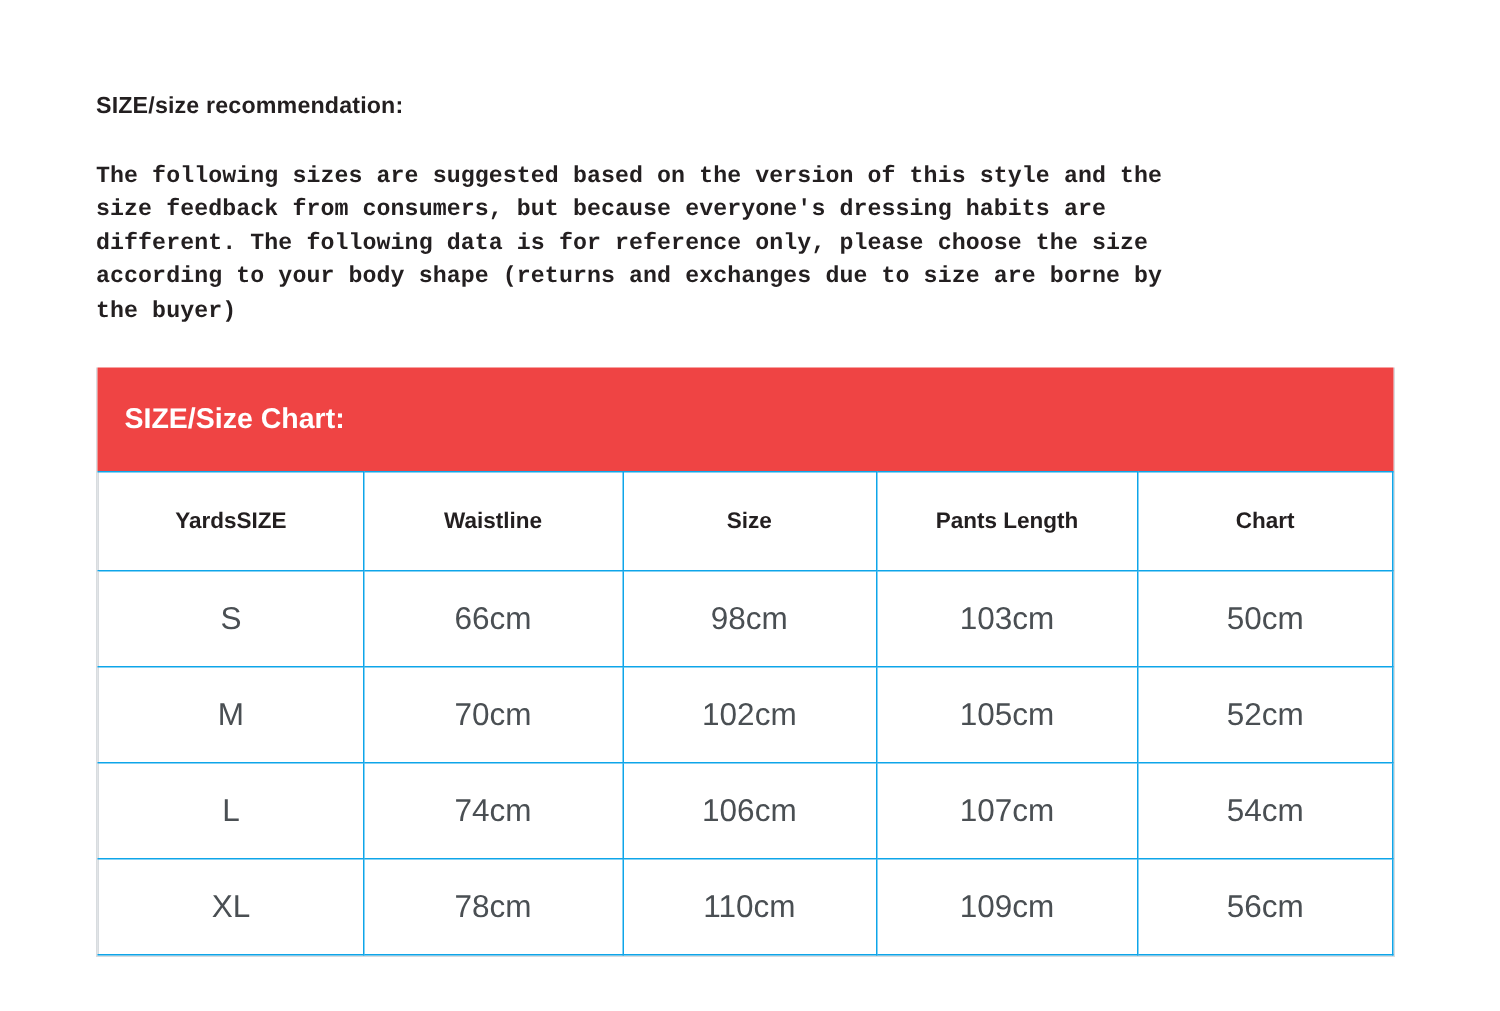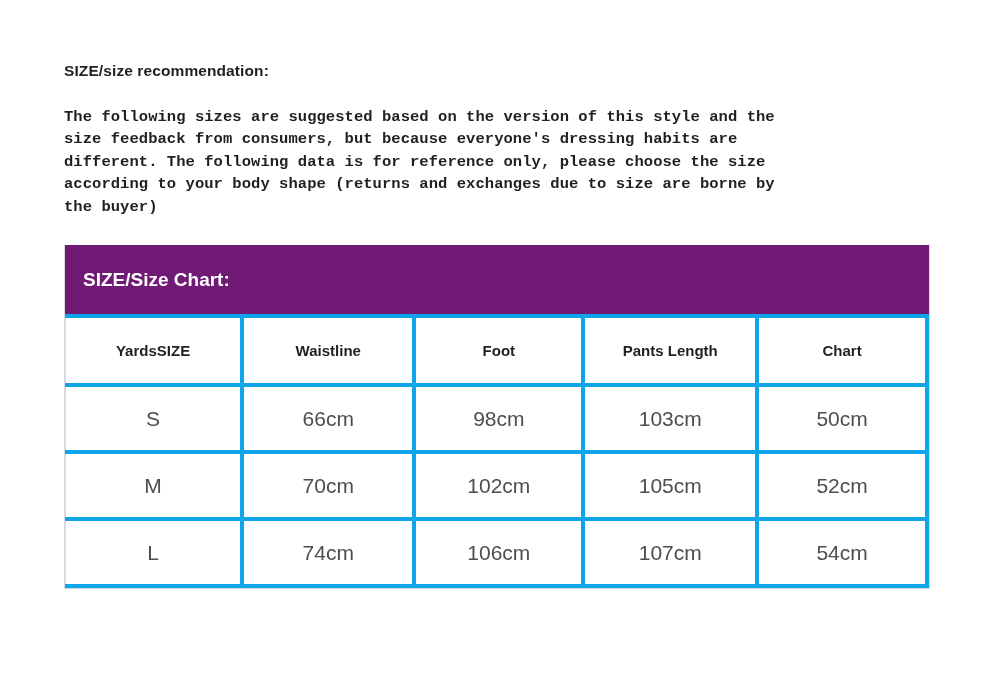--- a/index.html
+++ b/index.html
@@ -55,21 +55,21 @@
     padding-left: 18px;
     box-sizing: border-box;
   }
   table.size-table {
     border-collapse: collapse;
     width: 100%;
     table-layout: fixed;
   }
   table.size-table th,
   table.size-table td {
-    border: 4px solid #0ea5e9;
+    border: 1px solid #0ea5e9;
     text-align: center;
     color: #3f4448;
   }
   table.size-table th {
     font-size: 15px;
     font-weight: bold;
     height: 63px;
     color: #231f20;
   }
   table.size-table td {
@@ -92,35 +92,35 @@
 <body>
 
 <div class="page">
 
   <div class="intro-title">SIZE/size recommendation:</div>
 
   <div class="intro-body">The following sizes are suggested based on the version of this style and the size feedback from consumers, but because everyone's dressing habits are different. The following data is for reference only, please choose the size according to your body shape (returns and exchanges due to size are borne by the buyer)</div>
 
   <div class="chart-wrap">
 
-    <div class="chart-header" style="background: #701a75;">SIZE/Size Chart:</div>
+    <div class="chart-header" style="background: #ef4444;">SIZE/Size Chart:</div>
 
     <table class="size-table">
       <colgroup>
         <col class="c0">
           <col class="c1">
           <col class="c2">
           <col class="c3">
           <col class="c4">
       </colgroup>
       <thead>
         <tr>
           <th>YardsSIZE</th>
           <th>Waistline</th>
-          <th>Foot</th>
+          <th>Size</th>
           <th>Pants Length</th>
           <th>Chart</th>
         </tr>
       </thead>
       <tbody>
         <tr>
           <td>S</td>
           <td>66cm</td>
           <td>98cm</td>
           <td>103cm</td>
@@ -133,17 +133,24 @@
           <td>105cm</td>
           <td>52cm</td>
         </tr>
         <tr>
           <td>L</td>
           <td>74cm</td>
           <td>106cm</td>
           <td>107cm</td>
           <td>54cm</td>
         </tr>
+        <tr>
+          <td>XL</td>
+          <td>78cm</td>
+          <td>110cm</td>
+          <td>109cm</td>
+          <td>56cm</td>
+        </tr>
       </tbody>
     </table>
 
   </div>
 </div>
 
 </body></html>

